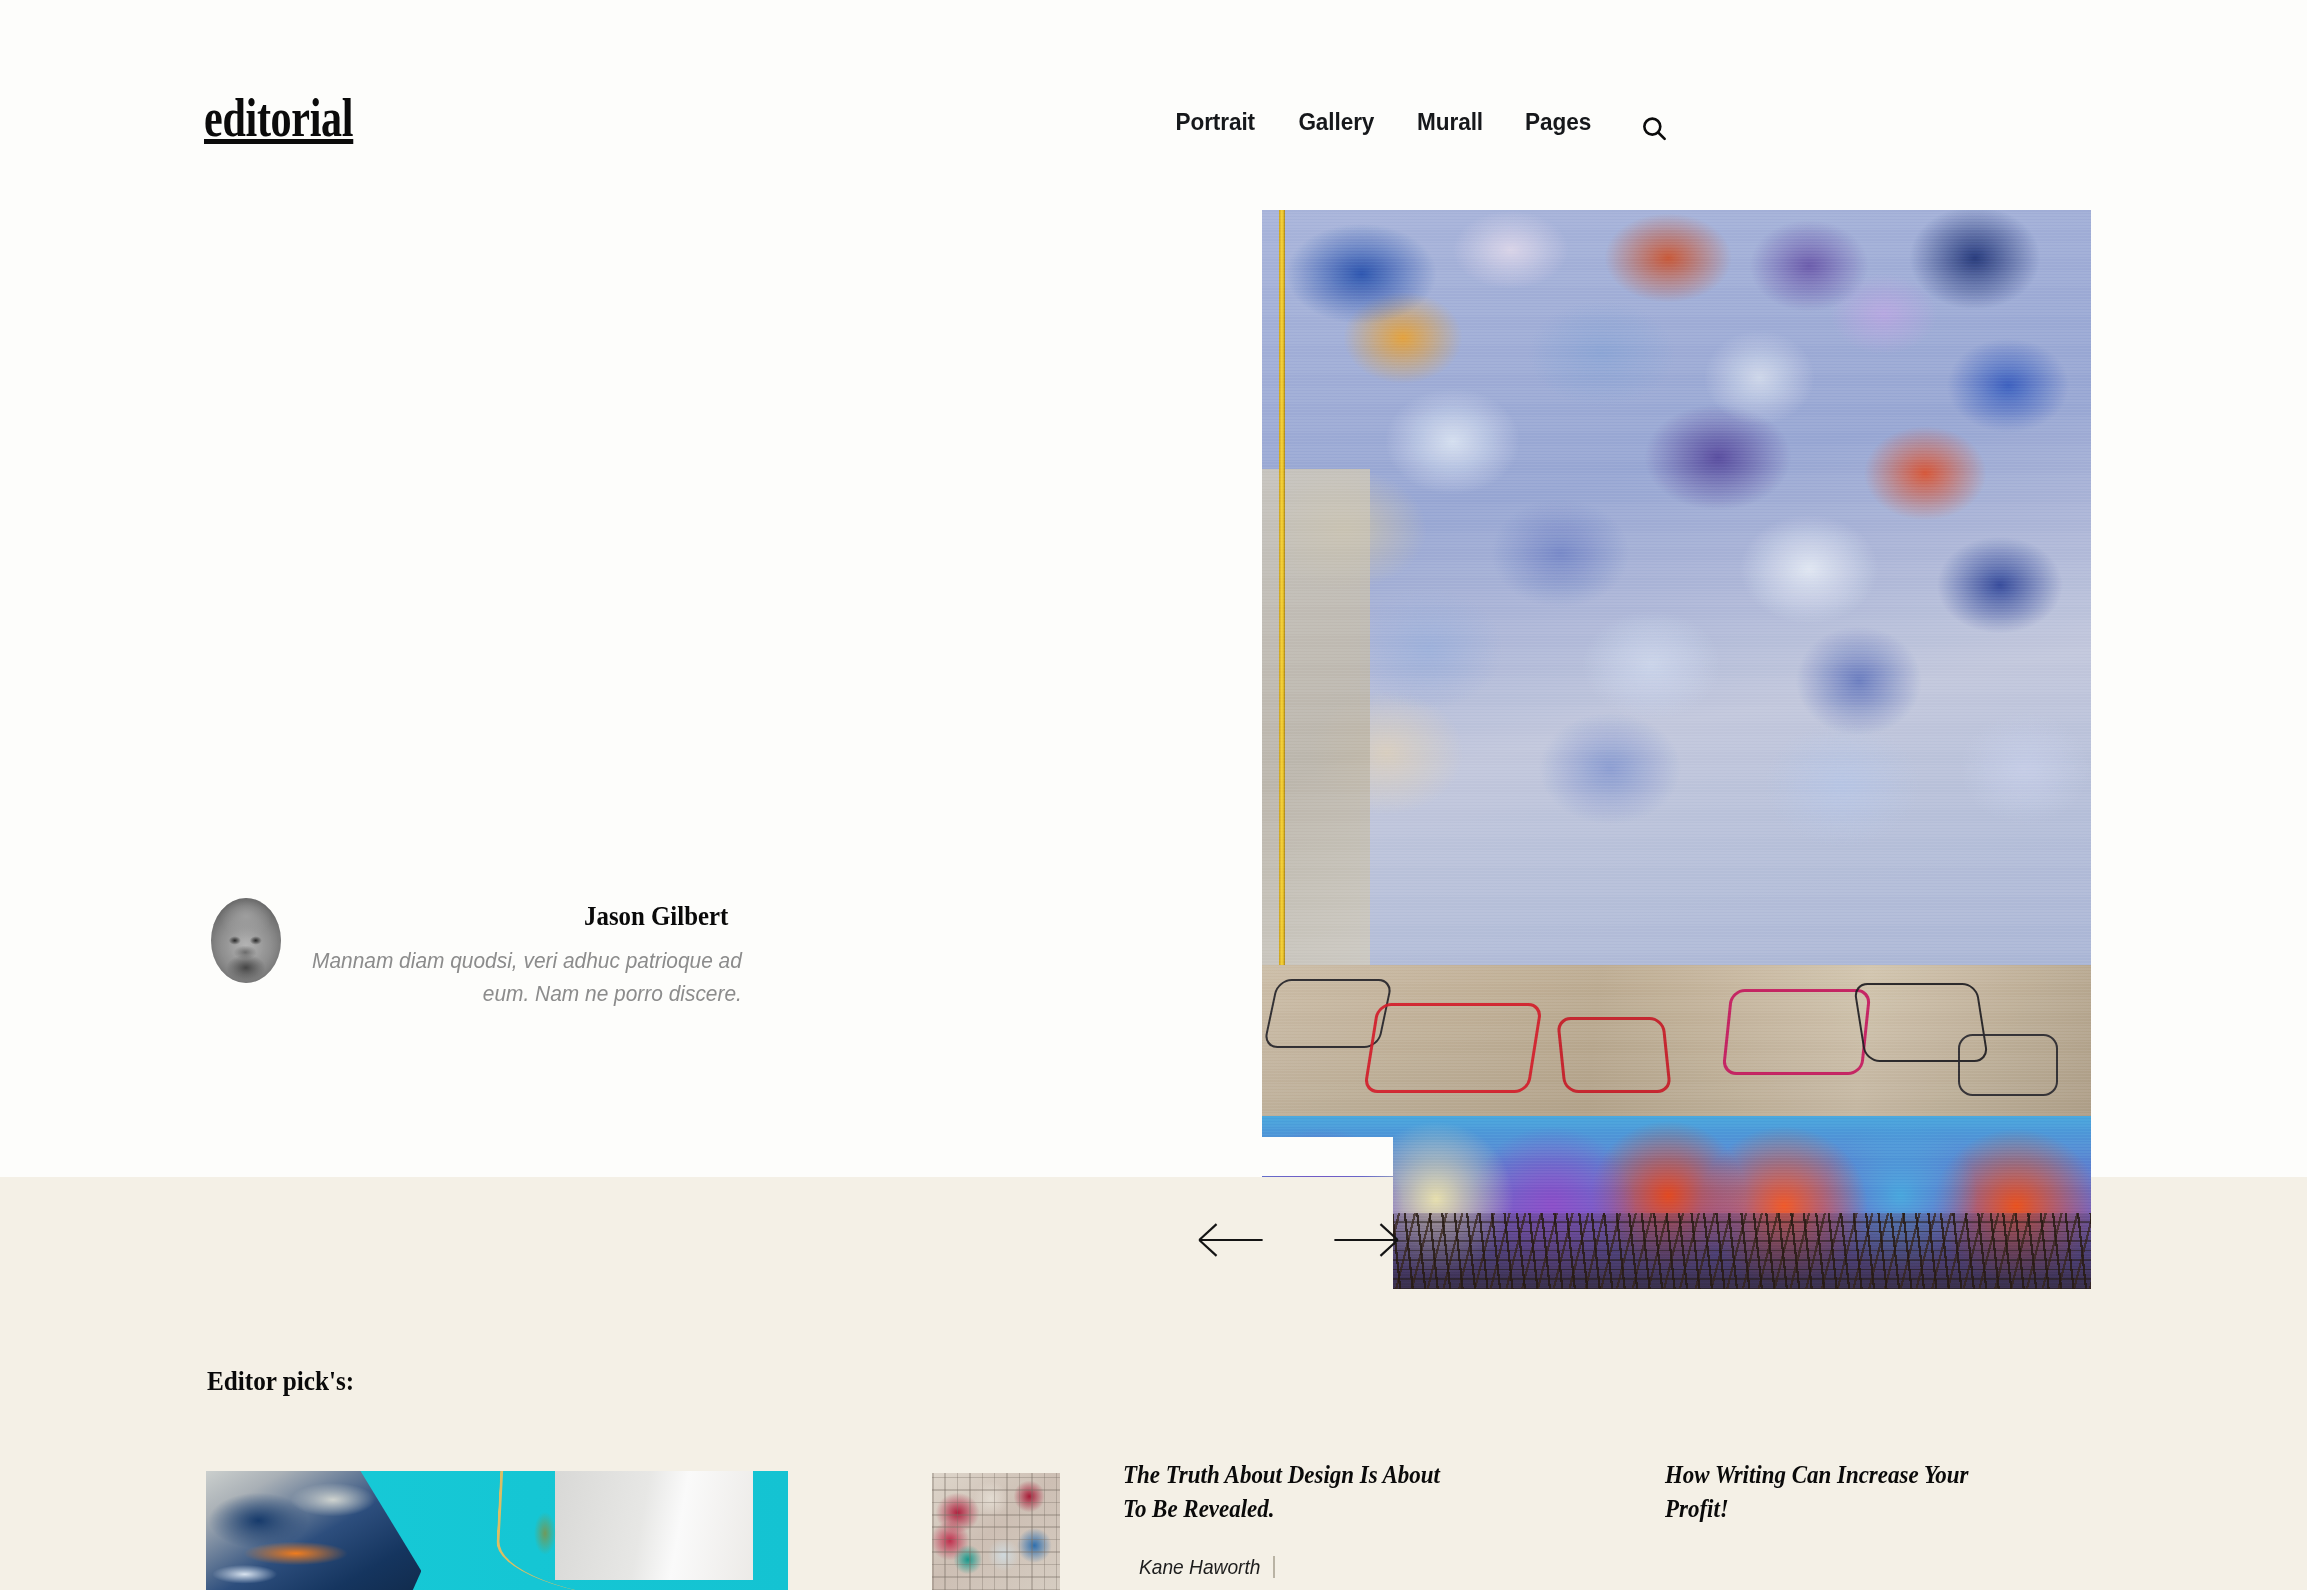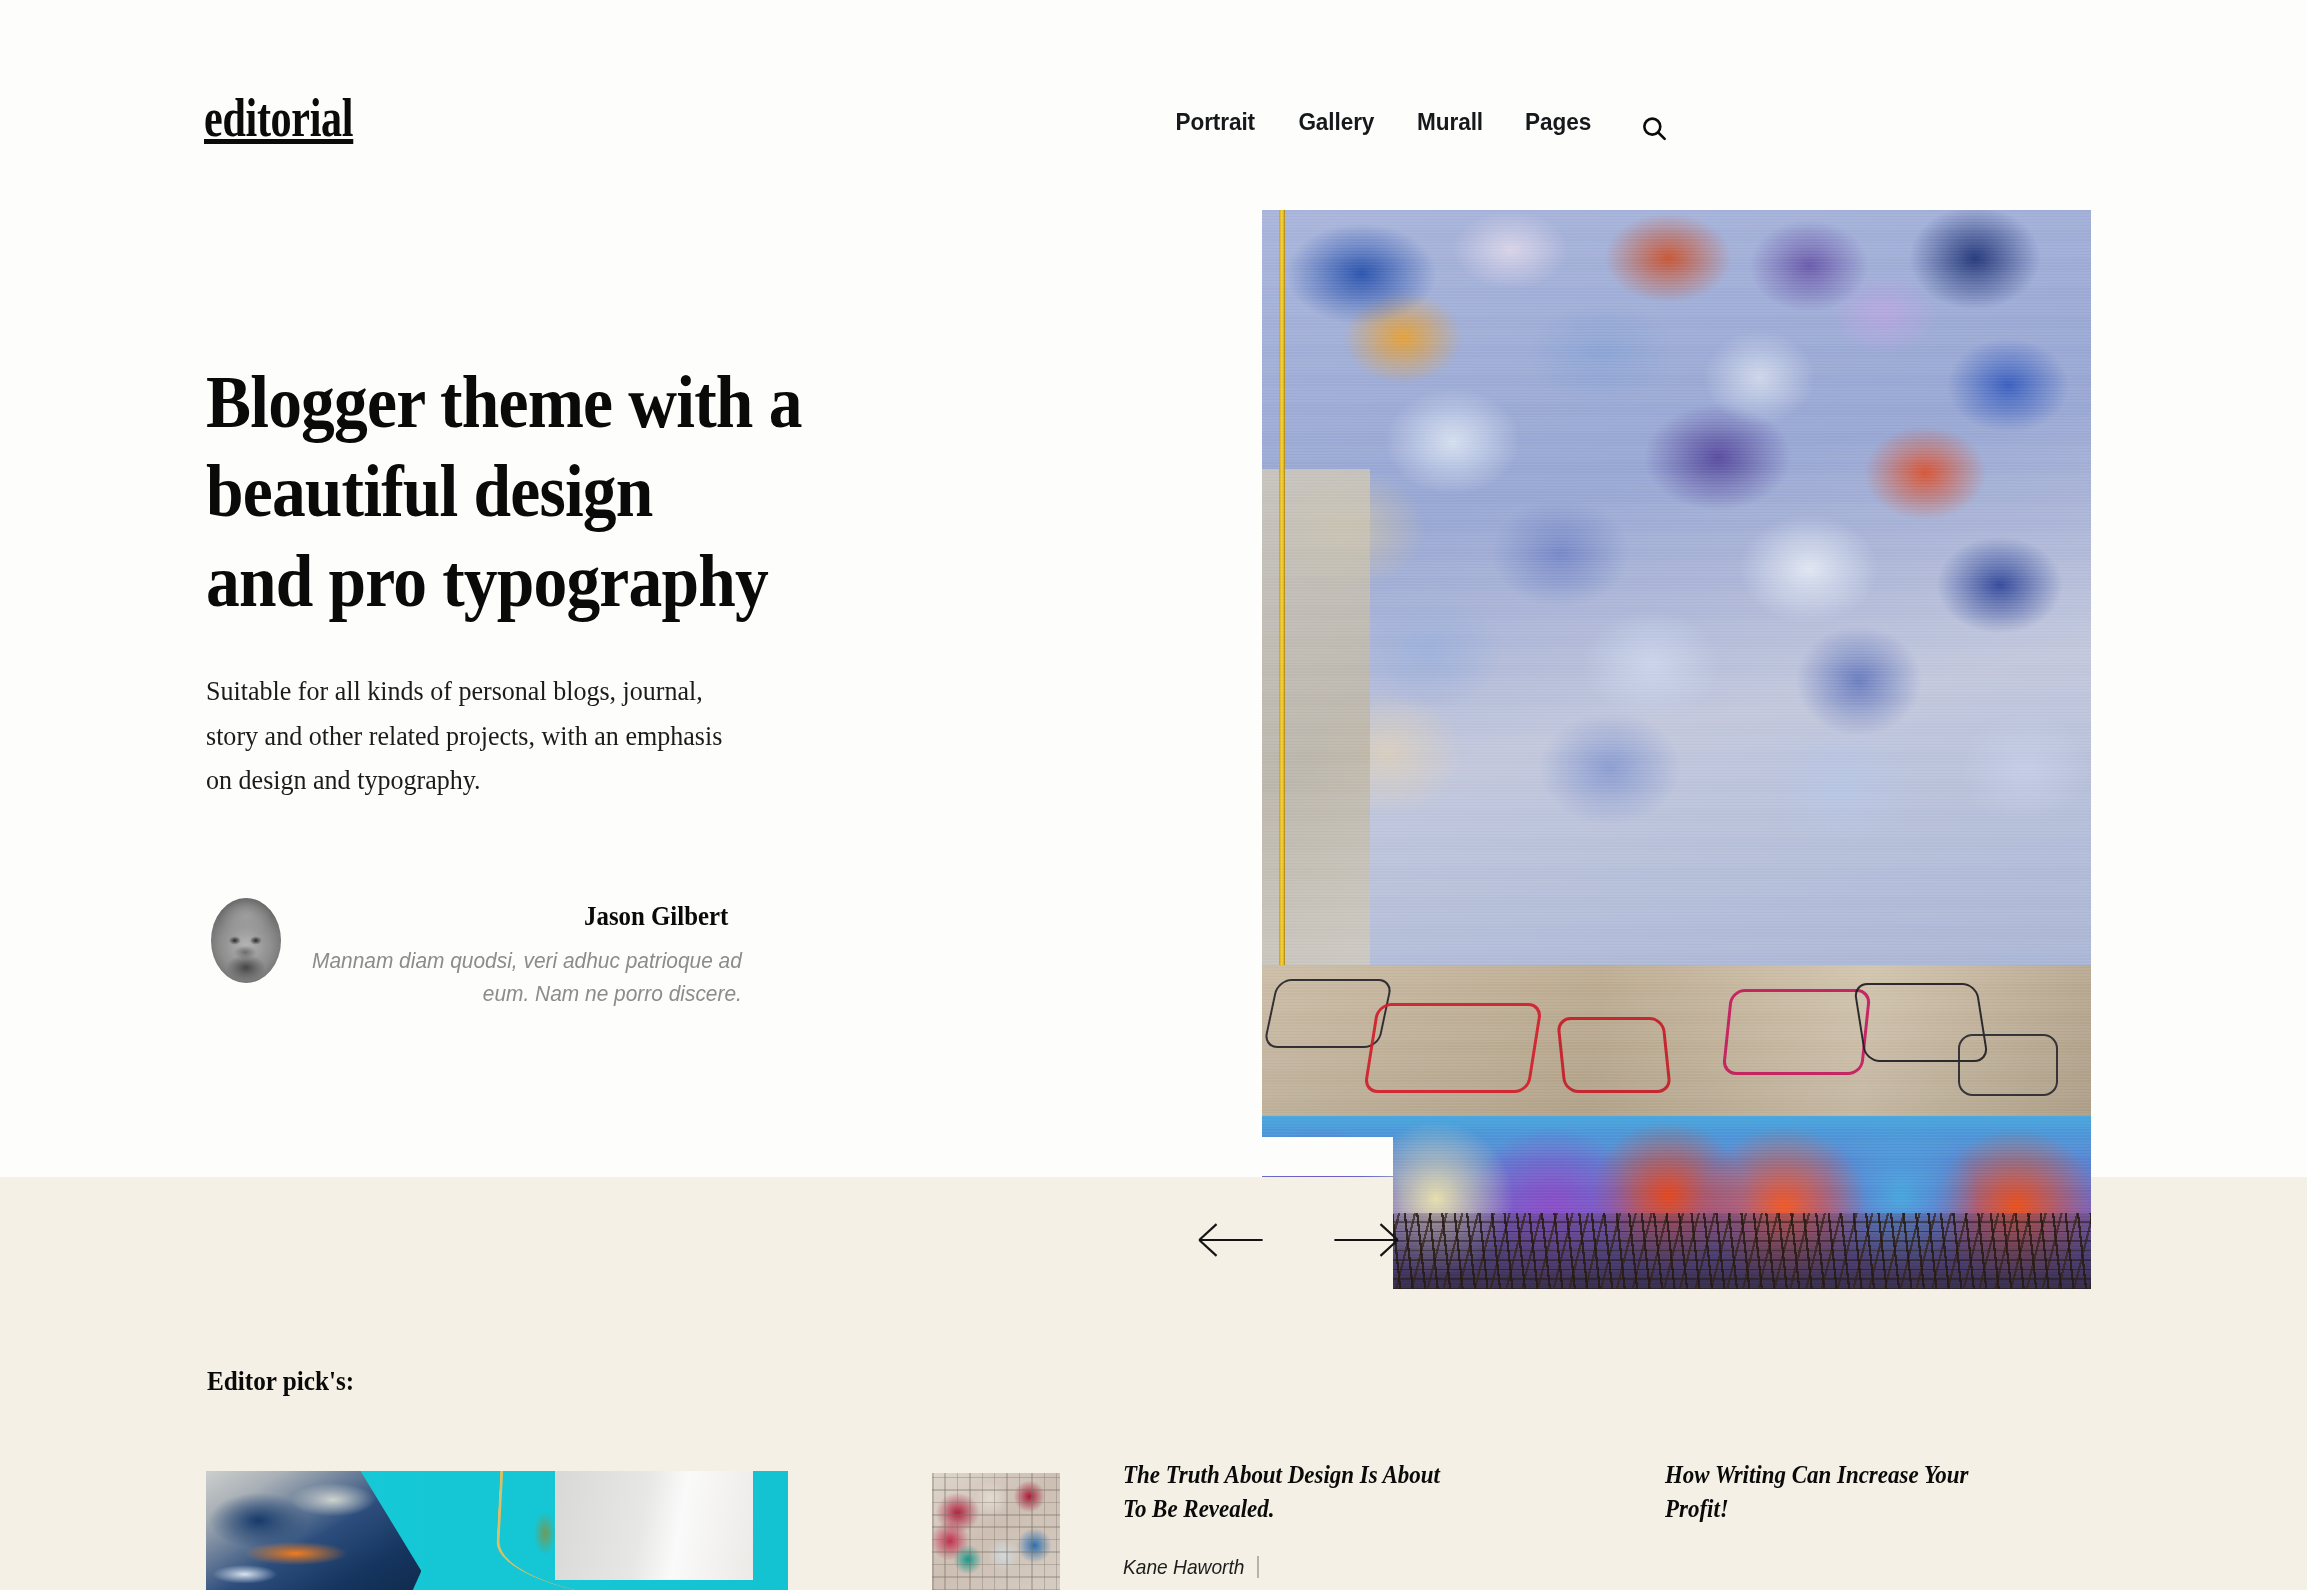--- a/index.html
+++ b/index.html
@@ -301,21 +301,21 @@
   .pick-card{position:absolute;z-index:20;font-style:italic;}
   .pick-card.one{left:1123px;top:1458px;width:379px;}
   .pick-card.two{left:1642px;top:1458px;width:379px;margin-left:23px;}
   .pick-headline{
     font-family:"Liberation Serif", serif;
     font-weight:700;font-size:25.5px;line-height:1.35;color:#0a0a0a;
     transform:scaleX(0.9);transform-origin:left top;
     white-space:pre-line;
   }
   .pick-meta{
-    margin-top:29px;display:flex;align-items:center;gap:5px;
+    margin-top:29px;display:flex;align-items:center;gap:5px;margin-left:16px;
   }
   .pick-author{
     font-family:"Liberation Sans", sans-serif;
     font-weight:400;font-size:20.4px;color:#1d1d1d;
     transform:scaleX(0.94);transform-origin:left center;
     white-space:nowrap;
   }
   .pick-divider{
     width:1.5px;height:22px;background:#b9b3a4;flex:0 0 auto;
   }
@@ -359,28 +359,20 @@
         <span class="tag blk3"></span>
       </div>
       <div class="zone-wall"></div>
       <div class="brush"></div>
       <div class="grain"></div>
     </div>
   </figure>
   <div class="hero-notch-top"></div>
   <div class="hero-notch"></div>
 
-  <section class="hero-copy">
-    <h1 class="hero-title">Blogger theme with a
-beautiful design
-and pro typography</h1>
-    <p class="hero-sub">Suitable for all kinds of personal blogs, journal,
-story and other related projects, with an emphasis
-on design and typography.</p>
-  </section>
 
   <div class="author-row">
     <div class="avatar">
       <div class="face"></div>
     </div>
     <div class="author-meta">
       <div class="author-name">Jason Gilbert</div>
       <div class="author-bio">Mannam diam quodsi, veri adhuc patrioque ad
 eum. Nam ne porro discere.</div>
     </div>

